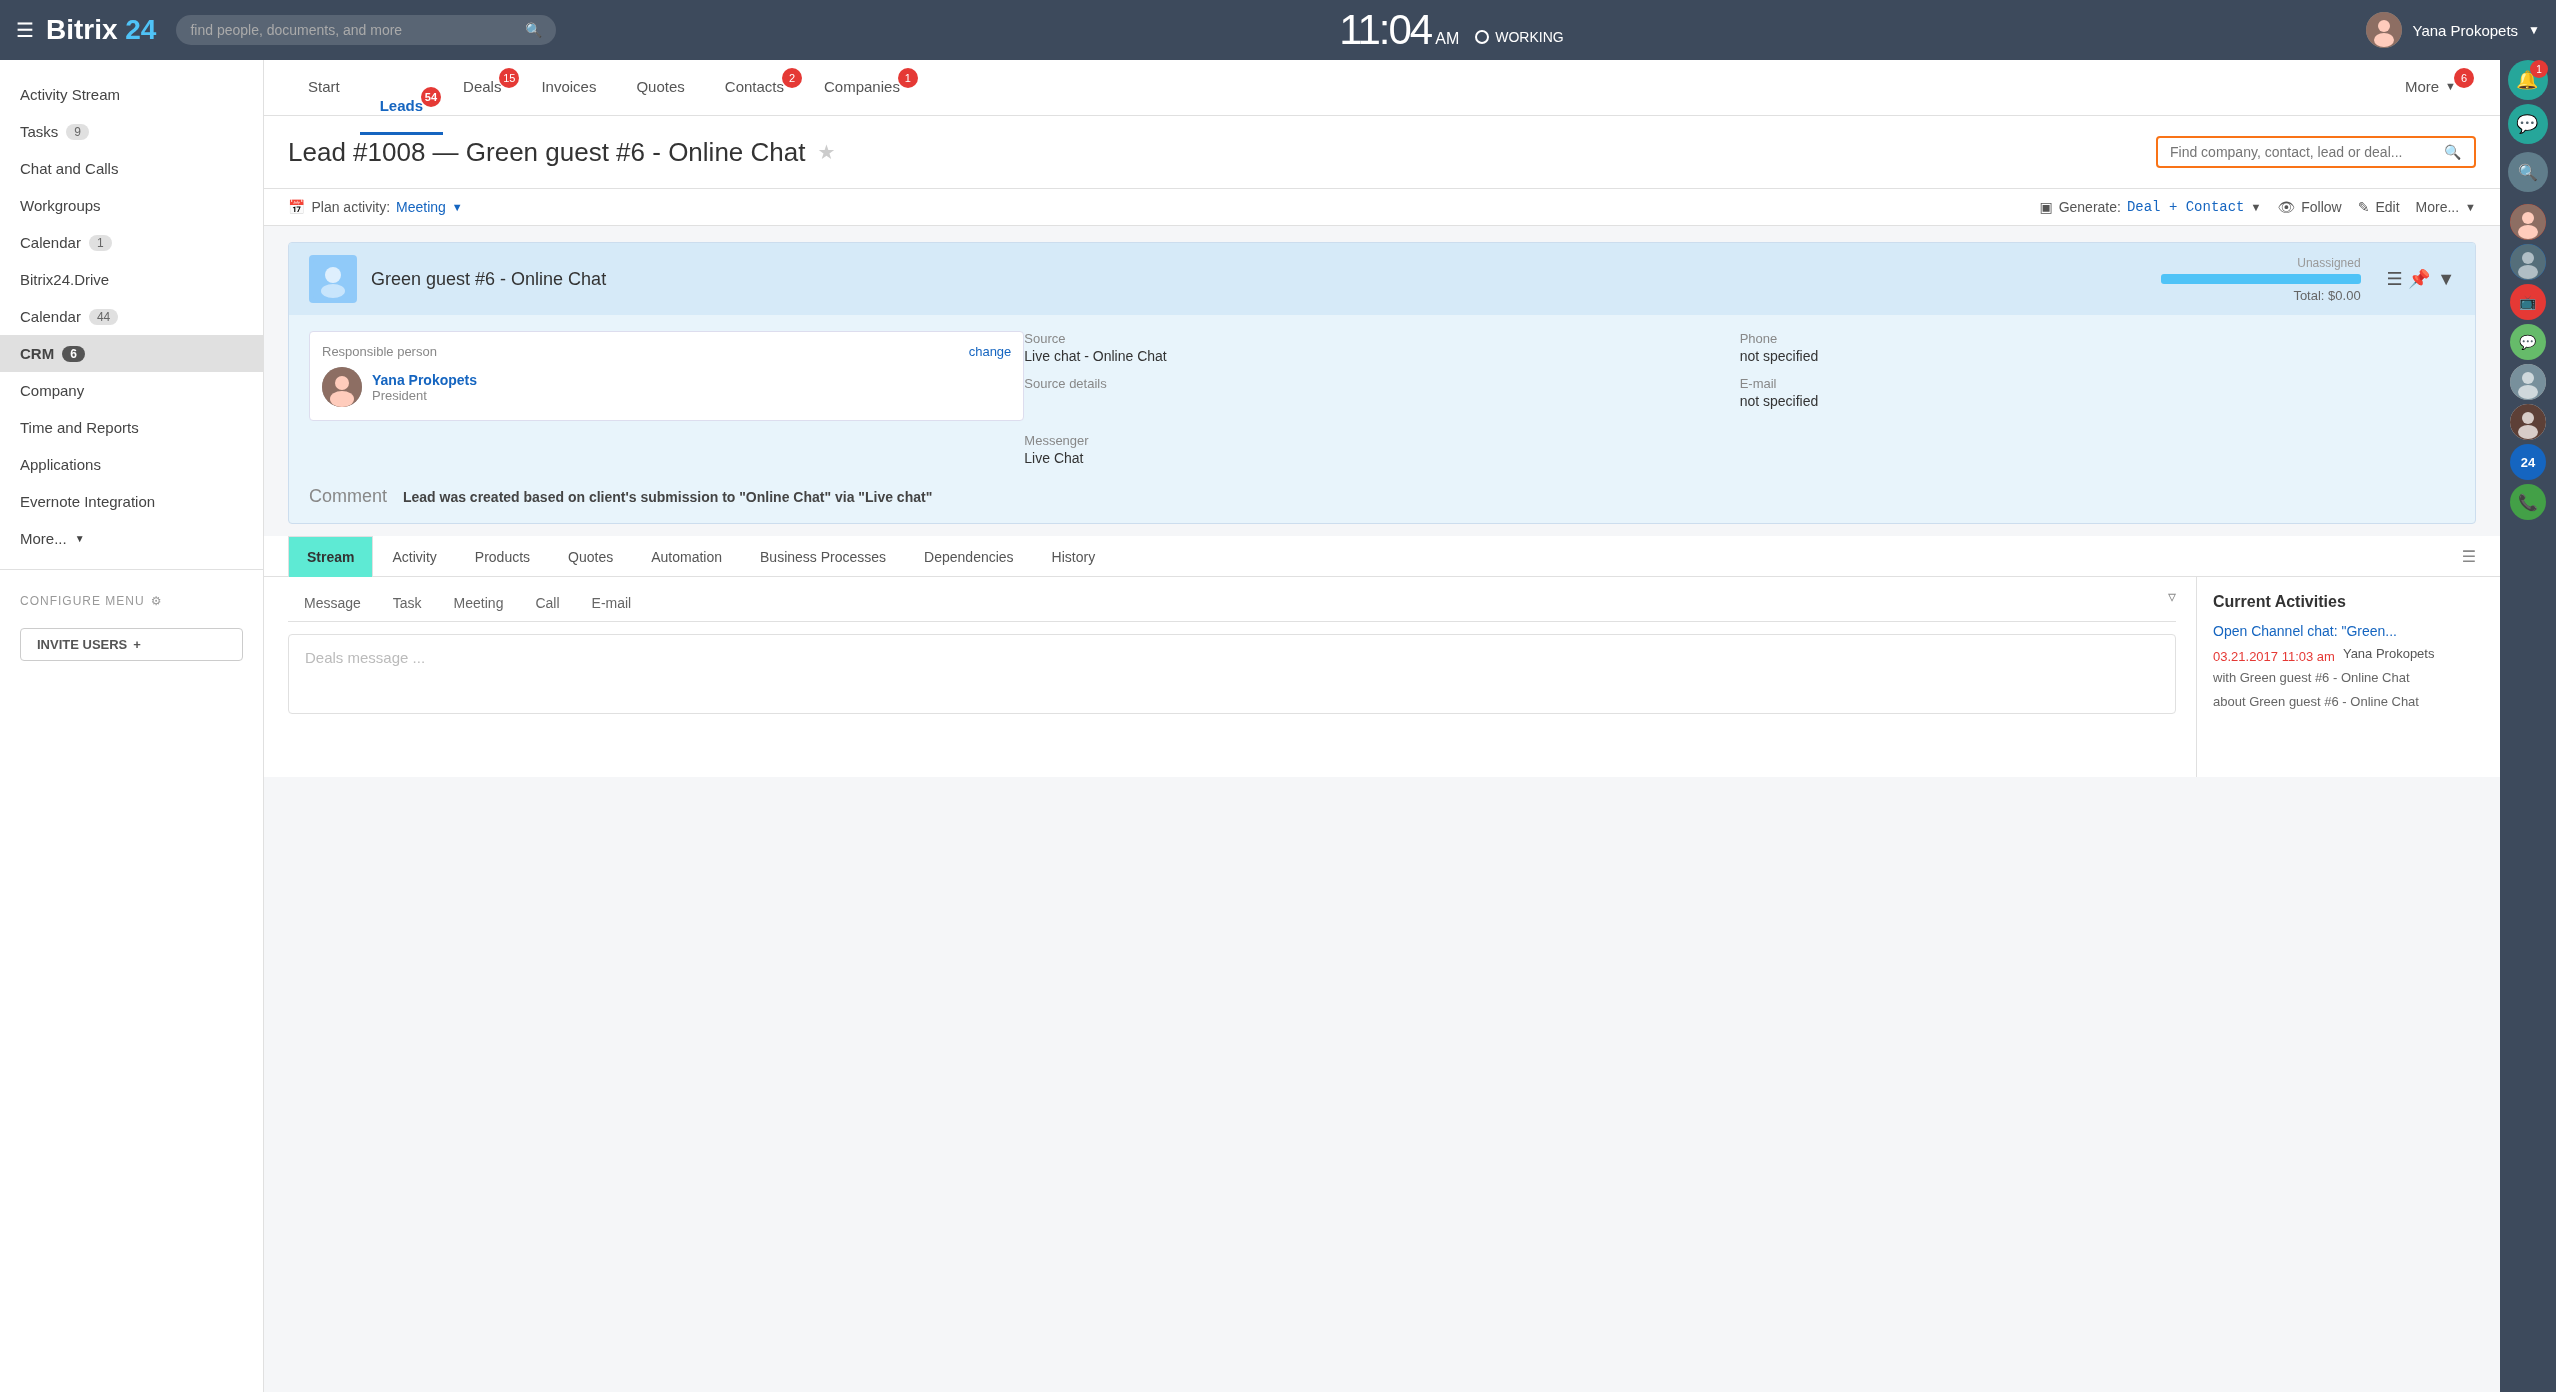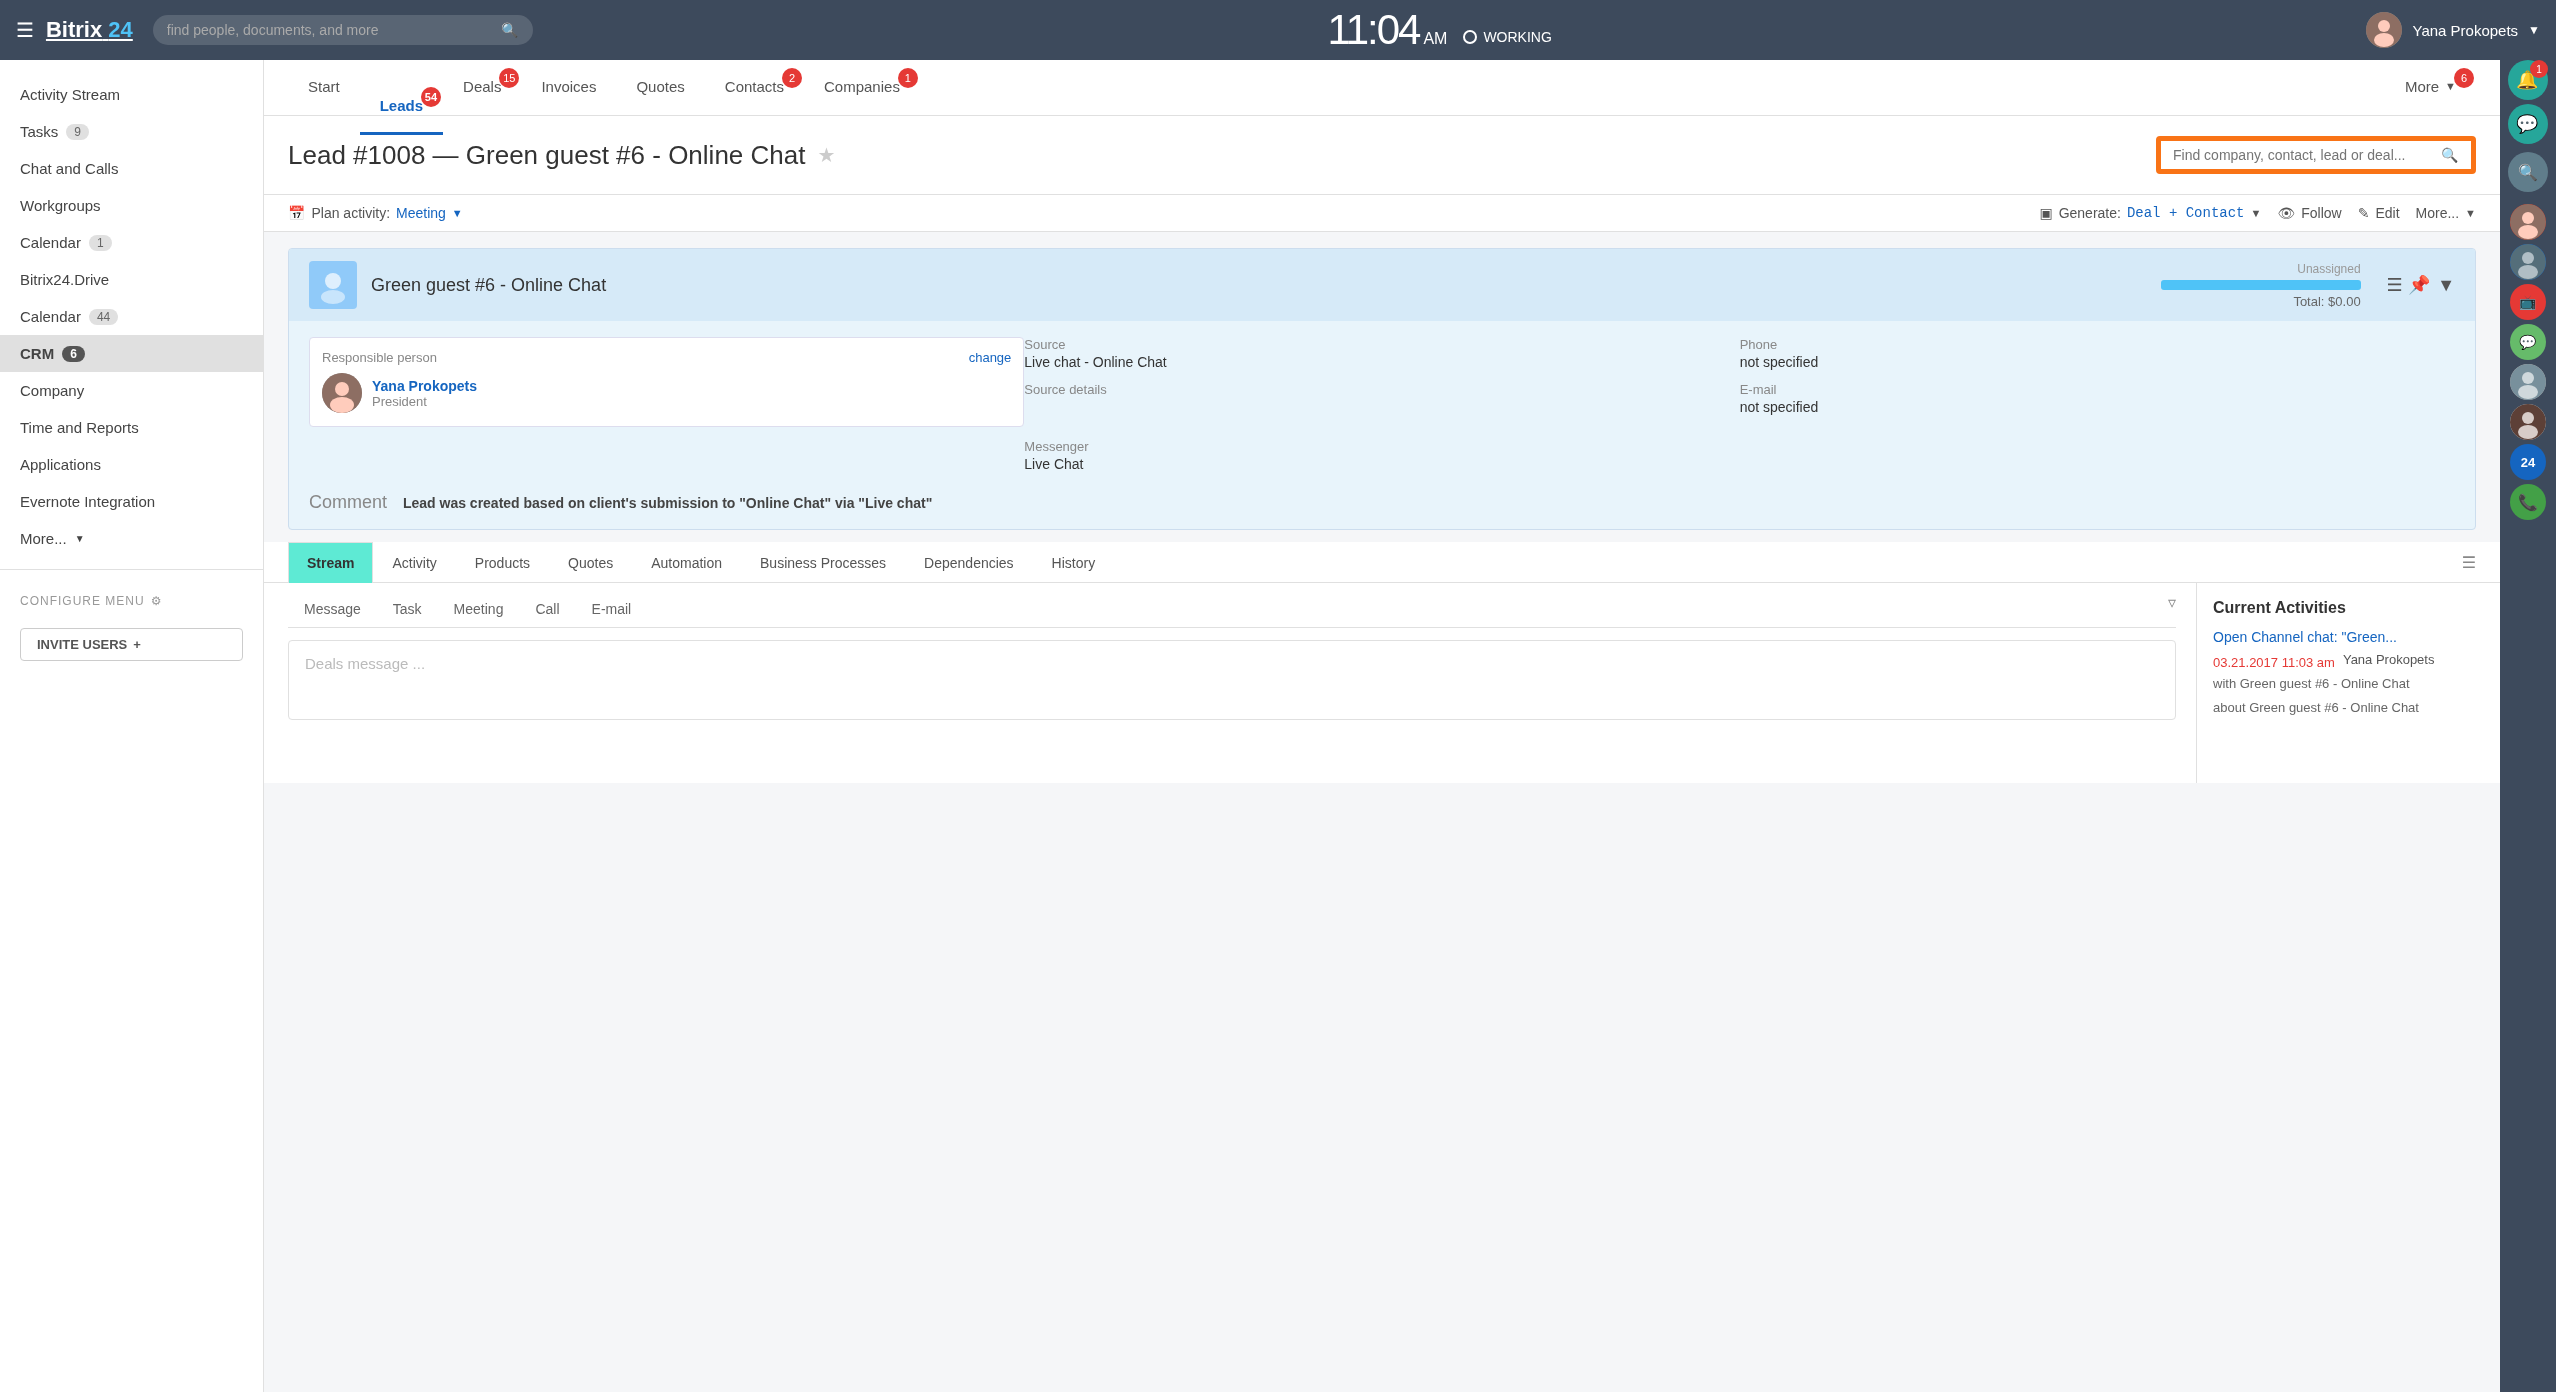--- a/index.html
+++ b/index.html
@@ -4,21 +4,21 @@
   <style>
     * { box-sizing: border-box; margin: 0; padding: 0; }
     body { font-family: Arial, Helvetica, sans-serif; font-size: 14px; background: #f0f2f5; color: #333; overflow: hidden; }
 
     
     .top-header {
       display: flex; align-items: center; background: #3d4a5c; height: 60px;
       padding: 0 16px; position: fixed; top: 0; left: 0; right: 0; z-index: 100;
     }
     .hamburger { color: #fff; font-size: 20px; margin-right: 12px; cursor: pointer; }
-    .brand { display: flex; align-items: center; color: #fff; font-size: 22px; font-weight: bold; margin-right: 20px; text-decoration: underline; }
+    .brand { display: flex; align-items: center; color: #fff; font-size: 28px; font-weight: bold; margin-right: 20px; }
     .brand span.blue { color: #4fc3f7; }
     .search-bar {
       flex: 1; max-width: 380px; background: rgba(255,255,255,0.15); border: none;
       border-radius: 20px; padding: 7px 14px; color: #ccc; font-size: 14px;
       display: flex; align-items: center; gap: 0;
     }
     .search-bar input {
       background: transparent; border: none; outline: none; color: #ccc; flex: 1; font-size: 14px;
     }
     .search-bar input::placeholder { color: #aaa; }
@@ -106,21 +106,21 @@
     }
 
     
     .lead-header {
       background: #fff; padding: 20px 24px; border-bottom: 1px solid #e0e0e0;
       display: flex; align-items: center; gap: 12px;
     }
     .lead-title { font-size: 26px; font-weight: 300; color: #333; }
     .star-icon { color: #ccc; font-size: 20px; cursor: pointer; }
     .find-box {
-      margin-left: auto; border: 5px solid #f97316; border-radius: 4px;
+      margin-left: auto; border: 2px solid #f97316; border-radius: 4px;
       padding: 6px 12px; width: 320px; display: flex; align-items: center; gap: 8px;
     }
     .find-box input { border: none; outline: none; flex: 1; font-size: 14px; color: #999; }
 
     
     .action-bar {
       background: #fff; padding: 10px 24px; border-bottom: 1px solid #e0e0e0;
       display: flex; align-items: center; gap: 16px;
     }
     .plan-activity { display: flex; align-items: center; gap: 6px; font-size: 14px; color: #555; }

